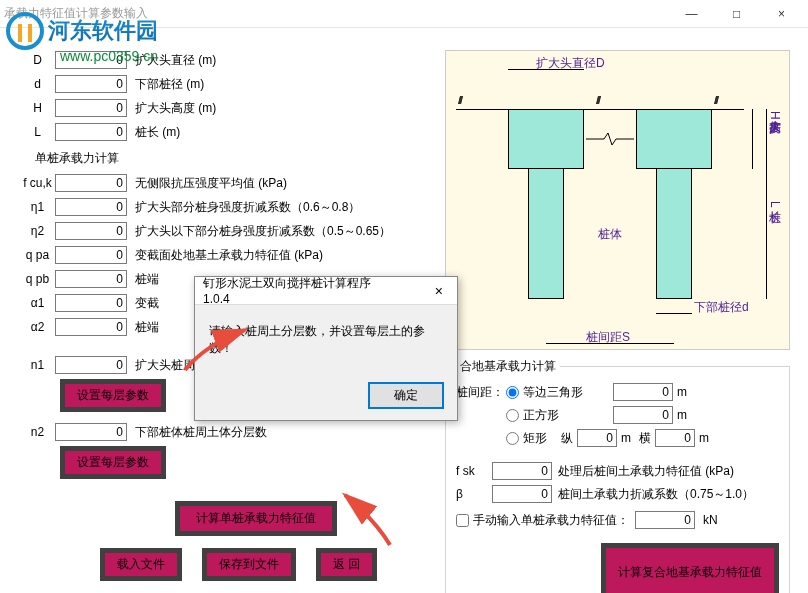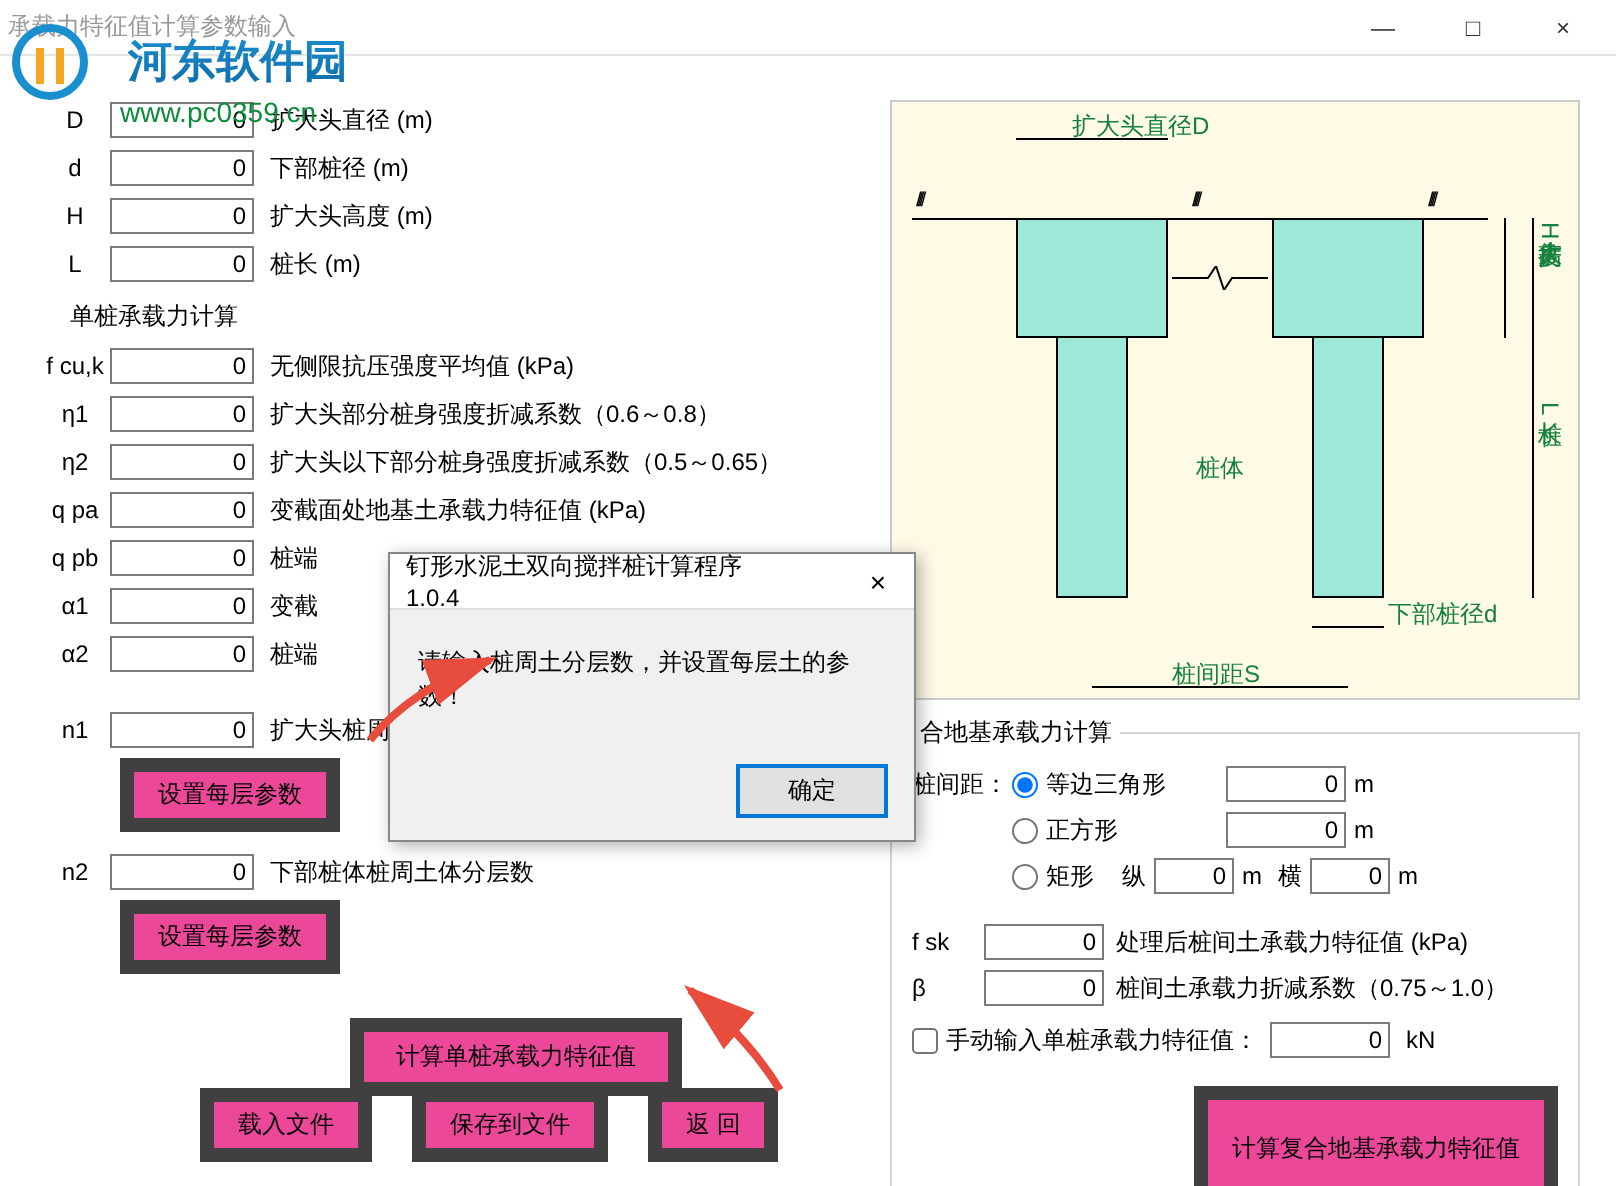--- a/index.html
+++ b/index.html
@@ -5,30 +5,30 @@
 * { box-sizing: border-box; margin: 0; padding: 0; font-family: "Microsoft YaHei", SimSun, sans-serif; font-size: 12px; }
 body { background: #fff; width: 808px; height: 593px; position: relative; overflow: hidden; }
 .titlebar { height: 28px; background: #fff; display: flex; align-items: center; padding: 0 4px; border-bottom: 1px solid #e5e5e5; }
 .titlebar-text { color: #999; flex: 1; }
 .win-btns { display: flex; }
 .win-btn { width: 45px; height: 28px; display: flex; align-items: center; justify-content: center; color: #333; }
 .logo { position: absolute; top: 12px; left: 6px; display: flex; align-items: center; z-index: 5; }
 .logo-circle { width: 38px; height: 38px; border: 4px solid #1a8fd0; border-radius: 50%; position: relative; }
 .logo-circle::before { content: ""; position: absolute; width: 4px; height: 18px; background: #f5a623; left: 8px; top: 8px; }
 .logo-circle::after { content: ""; position: absolute; width: 4px; height: 18px; background: #f5a623; left: 18px; top: 8px; }
-.logo-text { font-size: 22px; font-weight: bold; background: linear-gradient(#1a8fd0, #0d6aa8); -webkit-background-clip: text; color: transparent; margin-left: 20px; text-align: center; }
+.logo-text { font-size: 22px; font-weight: bold; background: linear-gradient(#1a8fd0, #0d6aa8); -webkit-background-clip: text; color: transparent; margin-left: 4px; text-align: center; }
 .logo-url { position: absolute; top: 48px; left: 60px; color: #0d8a3a; font-size: 14px; z-index: 4; }
 .content { position: absolute; top: 28px; left: 0; right: 0; bottom: 0; }
 .left-panel { position: absolute; left: 20px; top: 22px; width: 400px; }
 .row { display: flex; align-items: center; margin-bottom: 4px; height: 20px; }
 .lbl-left { width: 35px; text-align: center; }
 .input-box { width: 72px; height: 18px; border: 1px solid #7a7a7a; text-align: right; padding: 0 3px; background: #fff; }
 .lbl-right { margin-left: 8px; }
 .group-title { margin: 8px 0 6px 15px; }
-.btn { background: #ec4899; border: 7px solid #404040; padding: 3px 12px; cursor: pointer; }
+.btn { background: #be185d; border: 5px solid #404040; padding: 3px 12px; cursor: pointer; }
 .btn-row { display: flex; gap: 4px; margin: 4px 0 4px 40px; }
 .bottom-btns { position: absolute; bottom: 12px; left: 100px; display: flex; gap: 20px; }
 .right-panel { position: absolute; right: 18px; top: 22px; width: 345px; }
 .diagram { width: 345px; height: 300px; background: #fffae6; border: 1px solid #ccc; position: relative; }
 .fieldset { border: 1px solid #d4d4d4; margin-top: 8px; padding: 8px 10px; }
 .fieldset legend { padding: 0 4px; }
 .radio-row { display: flex; align-items: center; margin-bottom: 5px; }
 .radio-row input[type="radio"] { margin-right: 4px; }
 .radio-lbl { width: 90px; }
 .small-input { width: 60px; height: 18px; border: 1px solid #7a7a7a; text-align: right; padding: 0 3px; }
@@ -39,21 +39,21 @@
 .dialog-close { font-size: 14px; cursor: pointer; padding: 0 6px; }
 .dialog-body { padding: 18px 14px; }
 .dialog-footer { display: flex; justify-content: flex-end; padding: 8px 14px 12px; }
 .dialog-btn { background: #e1e1e1; border: 1px solid #0078d7; outline: 1px solid #0078d7; padding: 3px 24px; margin-left: 32px; }
 .arrow { position: absolute; z-index: 200; pointer-events: none; }
 .arrow svg { overflow: visible; }
 .checkbox-row { display: flex; align-items: center; margin-top: 8px; }
 .checkbox-row input { margin-right: 4px; }
 .calc-btn-row { display: flex; justify-content: flex-end; margin-top: 14px; }
 
-.dia-label { position: absolute; font-size: 12px; color: #15803d; }
+.dia-label { position: absolute; font-size: 12px; color: #4c1d95; }
 .pile-top { position: absolute; background: #9de8d8; border: 1px solid #000; }
 .pile-body { position: absolute; background: #9de8d8; border: 1px solid #000; border-top: none; }
 .dim-line { position: absolute; border-top: 1px solid #000; }
 .dim-v { position: absolute; border-left: 1px solid #000; }
 .ground { position: absolute; left: 10px; right: 45px; top: 58px; border-top: 1px solid #000; }
 .hatch { position: absolute; font-size: 10px; letter-spacing: -2px; }
 </style>
 </head>
 <body>
 

